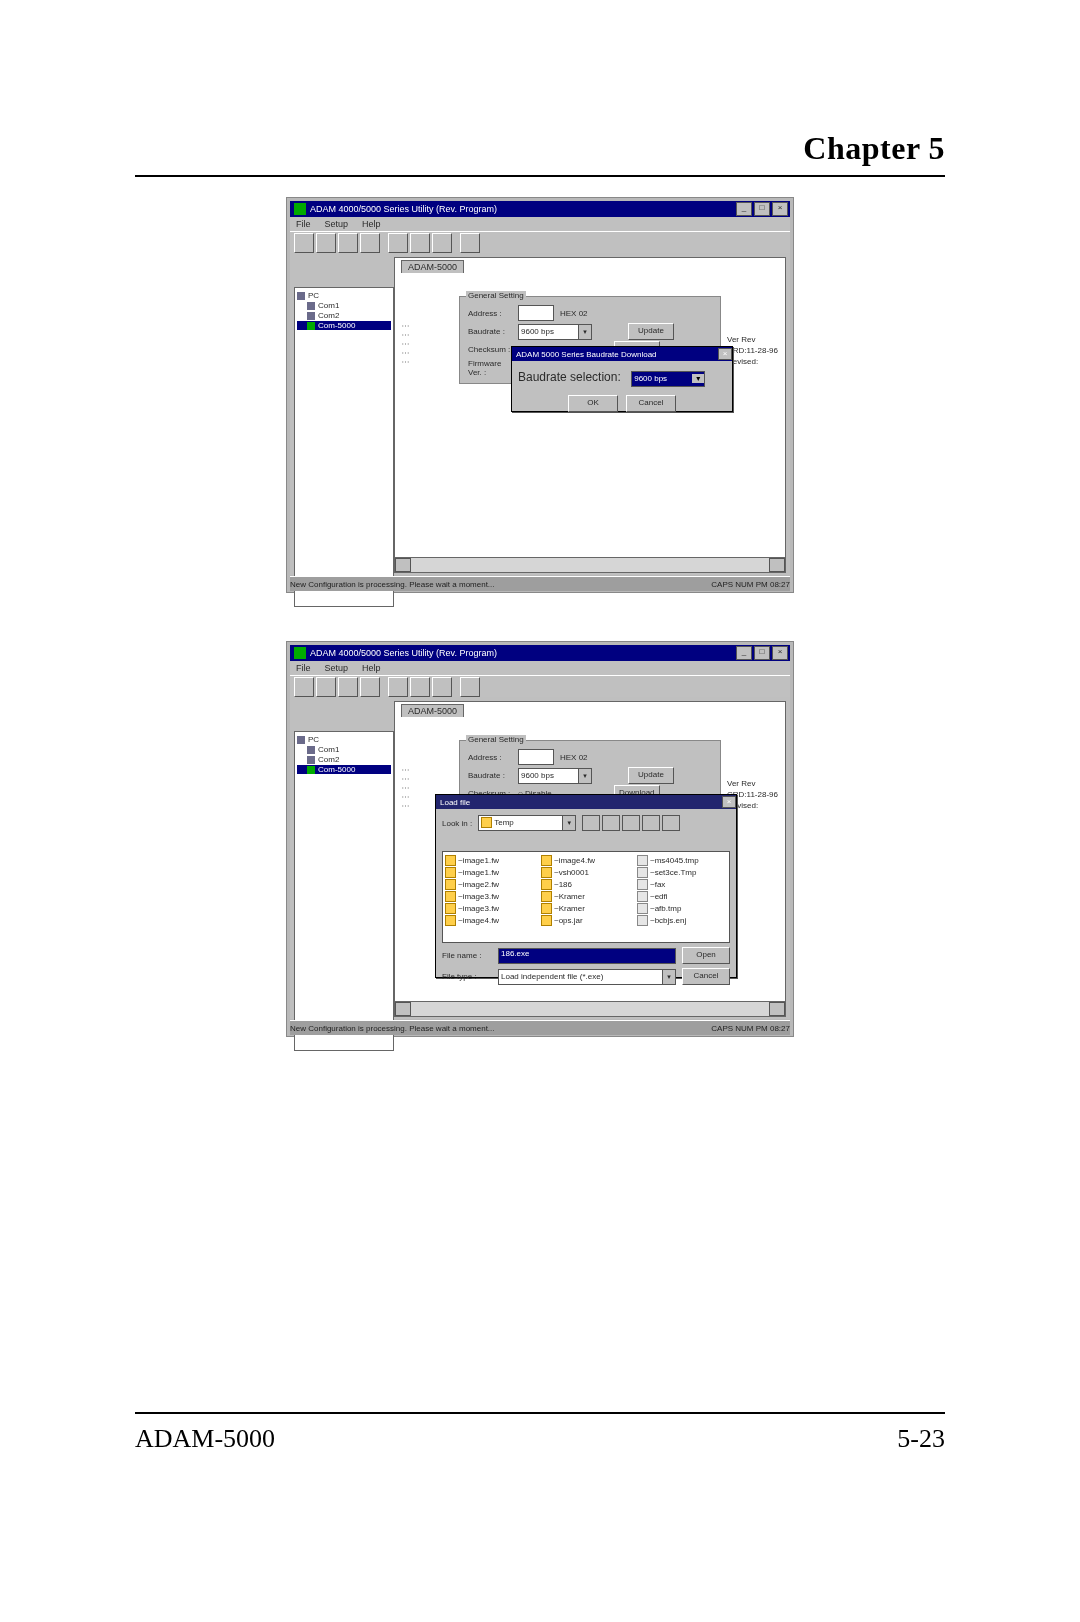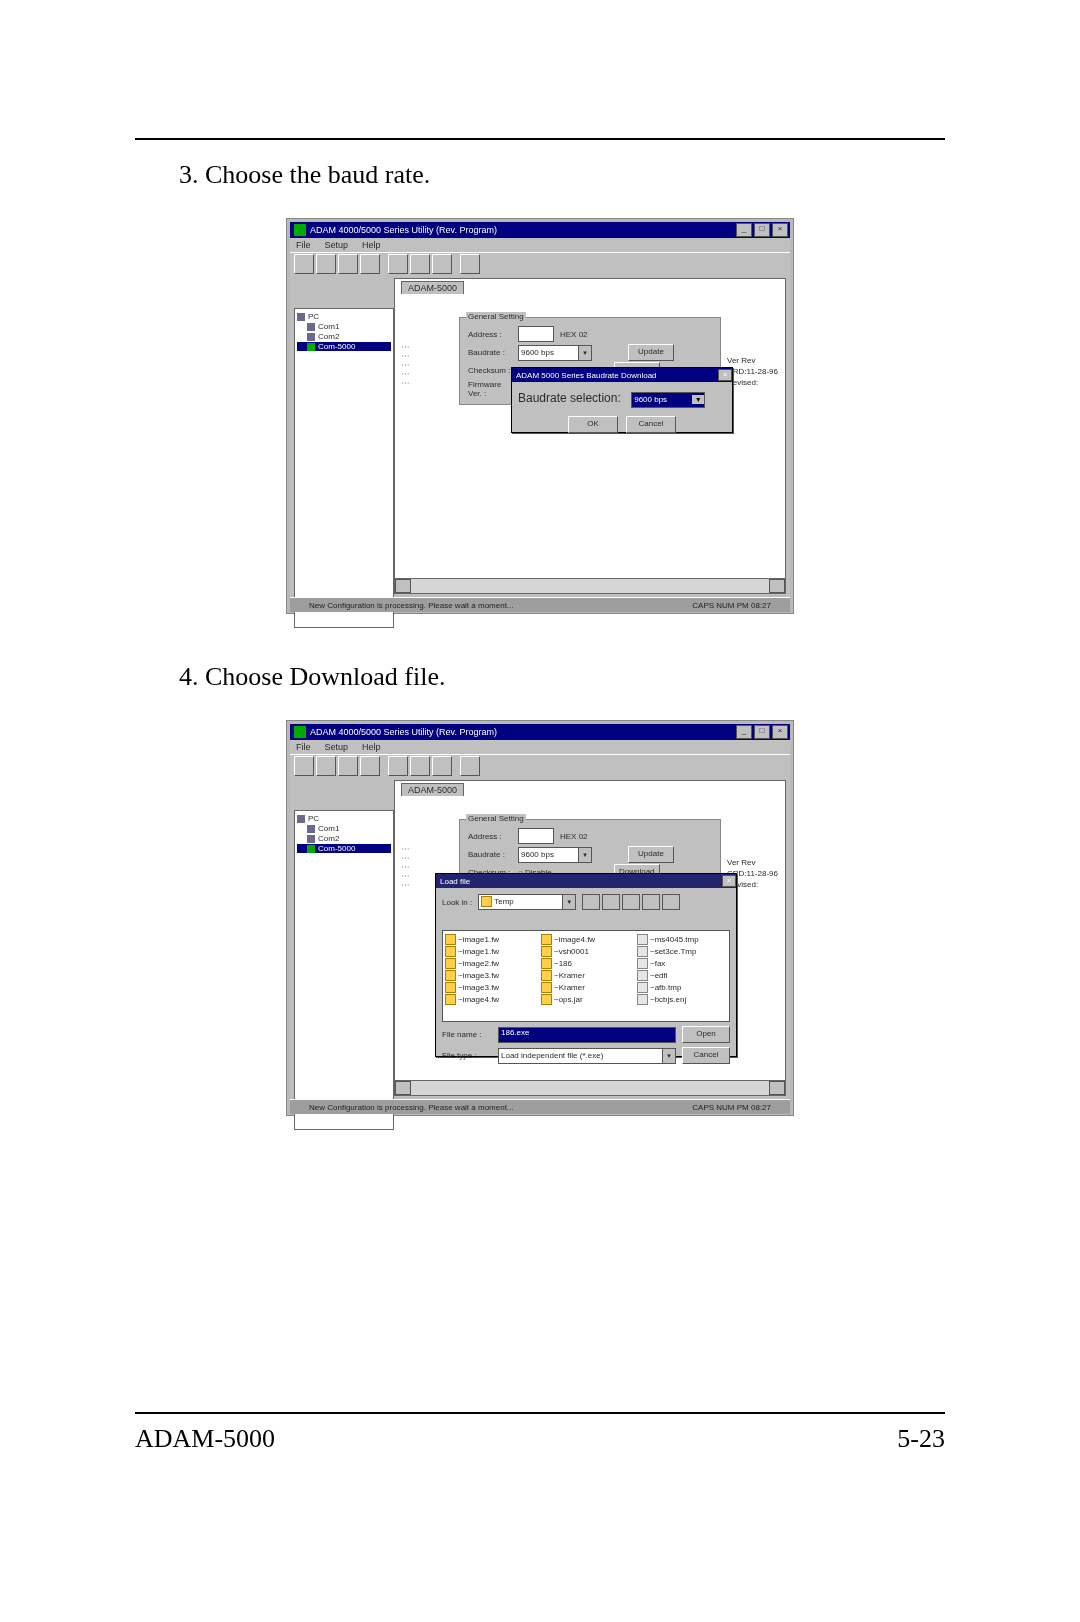--- a/index.html
+++ b/index.html
@@ -105,21 +105,21 @@
   .selbox .ar{ width:12px; background:#c0c0c0; border-left:1px solid #555; text-align:center; font-size:7px; line-height:14px;}
   .btn{ height:15px; background:#c0c0c0; border:1px solid #555; border-top-color:#fff; border-left-color:#fff; font-size:8px; line-height:13px; text-align:center;}
   .dec{ position:absolute; left:6px; top:64px; font-size:8px; color:#777; writing-mode:vertical-rl; letter-spacing:1px;}
   .ver-info{ position:absolute; left:332px; top:76px; font-size:8px; line-height:11px;}
   .hscroll{ position:absolute; left:0; right:0; bottom:0; height:14px; background:#c0c0c0; border-top:1px solid #666; display:flex;}
   .hscroll .cap{ width:14px; background:#c0c0c0; border:1px solid #555;}
   .hscroll .track{ flex:1; background:#d6d6d6;}
   .status {
     position:absolute; left:4px; right:4px; bottom:2px; height:14px;
     background:#9e9e9e; border-top:1px solid #fff; font-size:8px; display:flex; align-items:center;
-    justify-content:space-between; padding:0 19px; color:#222;
+    justify-content:space-between; padding:0 0; color:#222;
   }
   
   .dlg {
     position:absolute; background:#c0c0c0; border:1px solid #000;
     box-shadow:1px 1px 0 #555;
   }
   .dlg .dlg-title{ height:14px; background:#000080; color:#fff; font-size:8px;
     display:flex; align-items:center; padding-left:4px; justify-content:space-between;gap:14px;}
   .dlg .dlg-body{ padding:6px;}
   .modal1 { left:116px; top:88px; width:220px; height:64px; }
@@ -149,23 +149,23 @@
   .footer-area{
     position:absolute; left:135px; width:810px; top:1412px;
   }
   .footer-rule{ border:none; border-top:2px solid #000; margin:0 0 10px 0;}
   .footer-row{ display:flex; justify-content:space-between; font-size:26px;}
 </style>
 </head>
 <body>
 
 <div class="page">
+  <div class="chapter-header">Chapter 5</div>
   <hr class="rule">
 
-  <div class="step">3.    Choose the baud rate.</div>
 
   <div class="figure-wrap">
     <div class="figure sz1">
       <div class="titlebar">
         <div class="t-icon"></div>
         <div class="t-text">ADAM 4000/5000 Series Utility  (Rev. Program)</div>
         <div class="t-btns">
           <div class="winbtn">_</div>
           <div class="winbtn">□</div>
           <div class="winbtn">×</div>
@@ -266,21 +266,20 @@
           </div>
         </div>
       </div>
       <div class="status">
         <span>New Configuration is processing. Please wait a moment...</span>
         <span>CAPS NUM   PM 08:27</span>
       </div>
     </div>
   </div>
 
-  <div class="step">4.    Choose Download file.</div>
 
   <div class="figure-wrap">
     <div class="figure sz2">
       <div class="titlebar">
         <div class="t-icon"></div>
         <div class="t-text">ADAM 4000/5000 Series Utility  (Rev. Program)</div>
         <div class="t-btns">
           <div class="winbtn">_</div>
           <div class="winbtn">□</div>
           <div class="winbtn">×</div>

